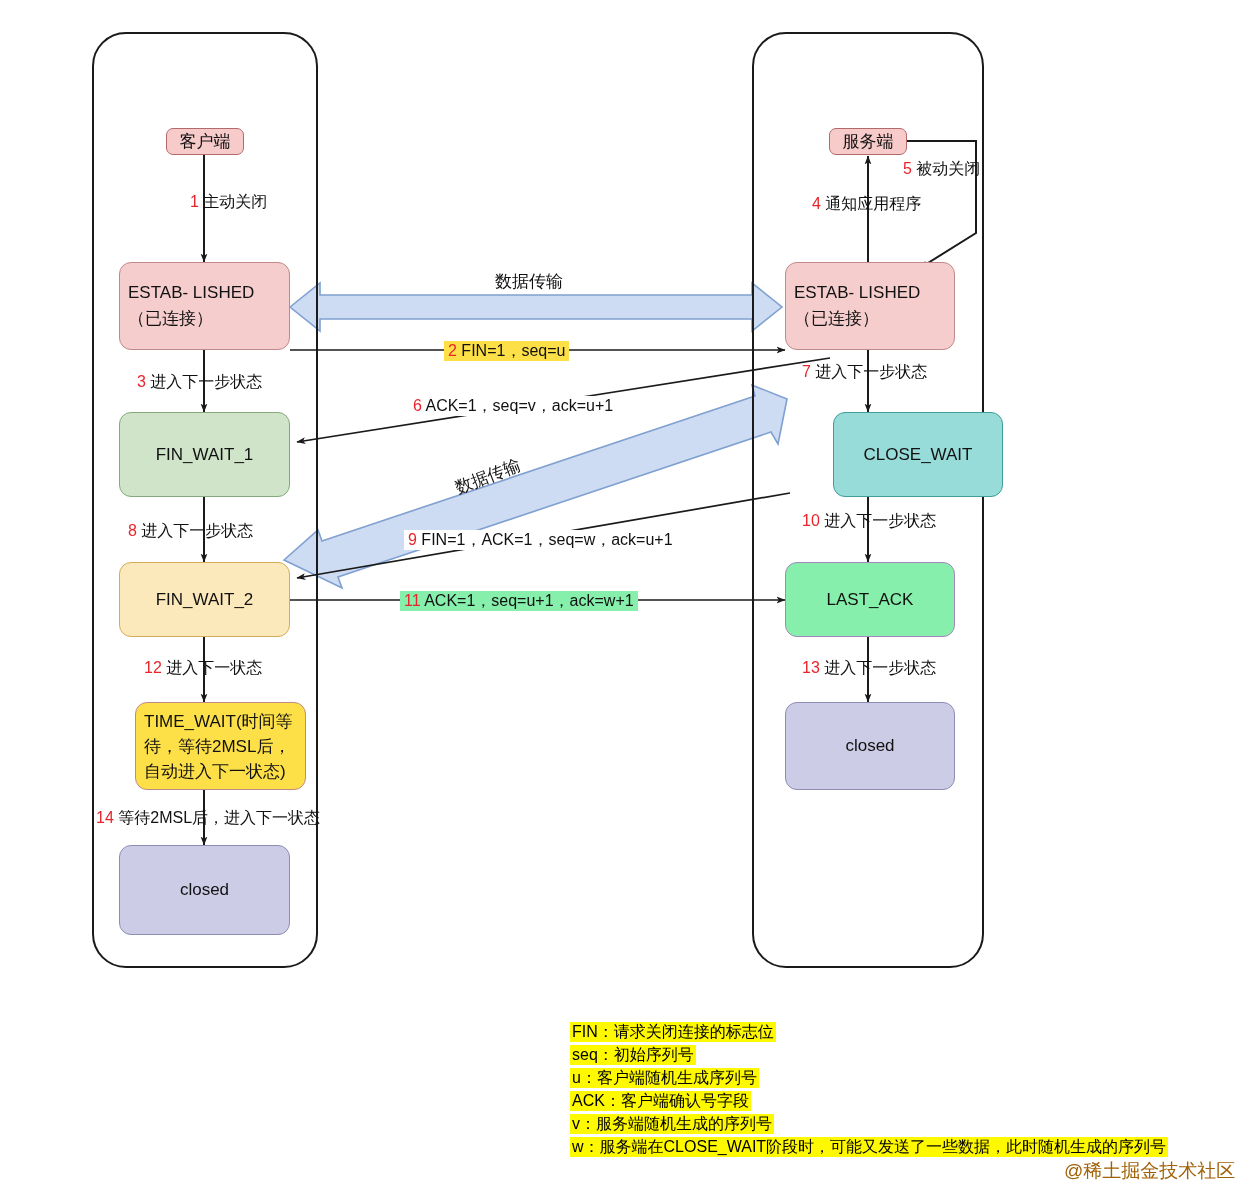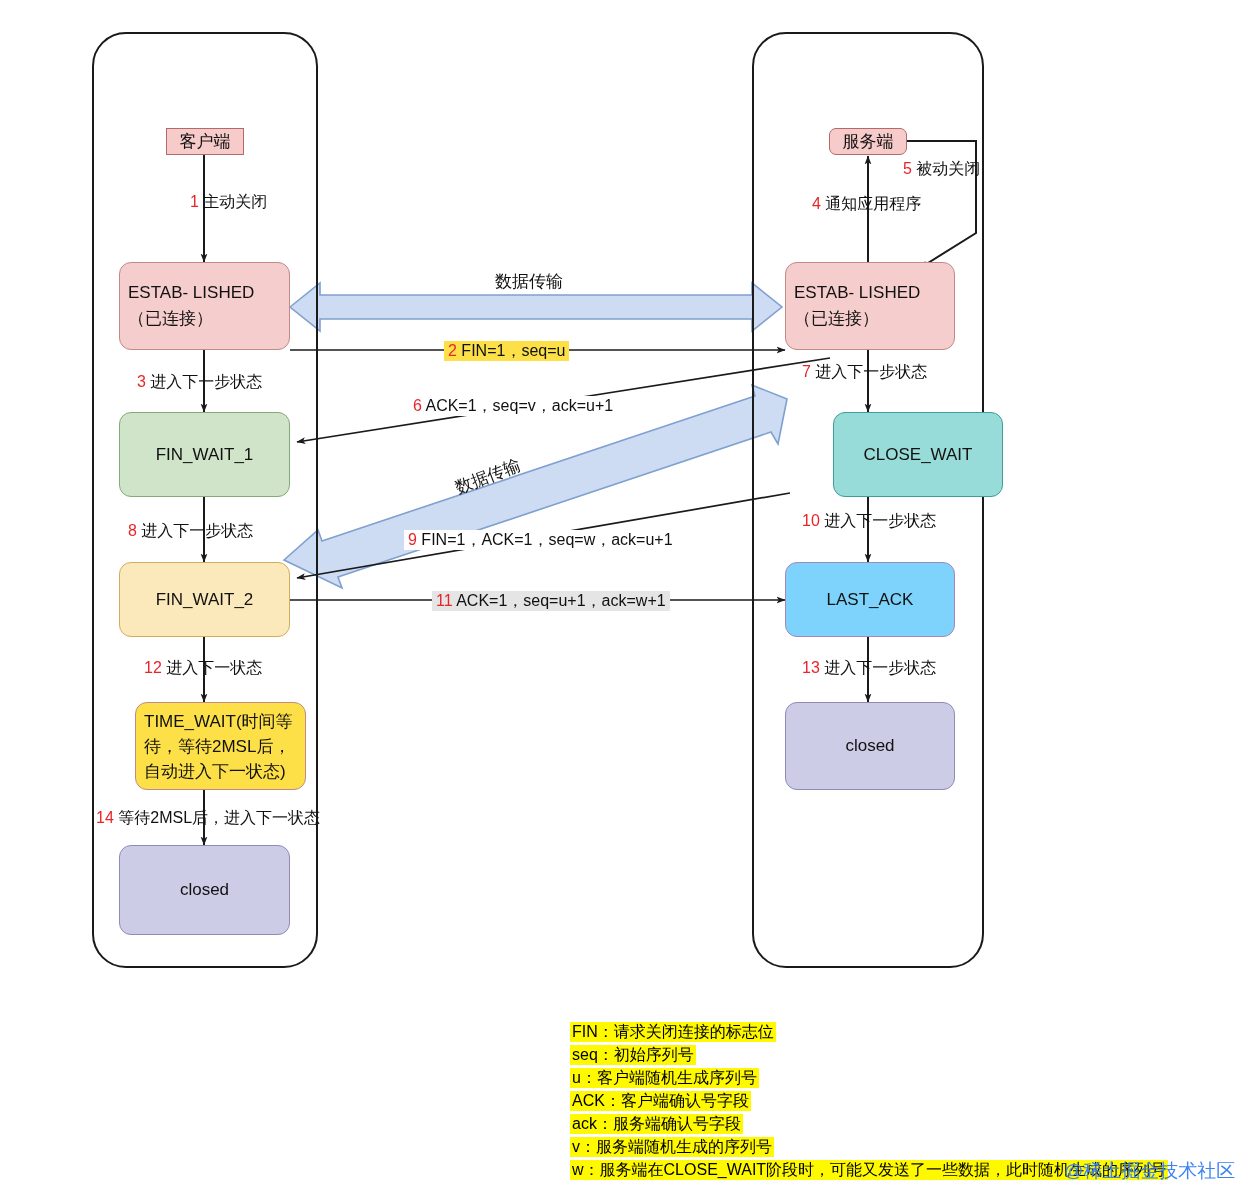--- a/index.html
+++ b/index.html
@@ -59,21 +59,21 @@
     color: #111;
     padding: 4px 8px;
     line-height: 26px;
   }
   .state.estab  { background: #f6cdcd; border: 1.6px solid #c08a8a; }
   .state.green  { background: #cfe4c8; border: 1.6px solid #86a97c; }
   .state.yellow { background: #fce9bb; border: 1.6px solid #d3ac5a; }
   .state.pink   { background: #fde047; border: 1.6px solid #c08a8a; margin-left: 16px; }
   .state.lav    { background: #cdcce6; border: 1.6px solid #8e8cb5; }
   .state.teal   { background: #97dcd8; border: 1.6px solid #3f9e99; }
-  .state.purple { background: #7dd3fc; border: 1.6px solid #a787bb; }
+  .state.purple { background: #86efac; border: 1.6px solid #a787bb; }
 
   
   .lbl {
     position: absolute;
     font-size: 16px;
     color: #111;
     white-space: nowrap;
     line-height: 20px;
   }
   .lbl .num { color: #e8252a; }
@@ -111,21 +111,21 @@
     color: #000;
     white-space: nowrap;
   }
   .legend-yellow .line span.hl {
     background: #fff900;
     padding: 1px 2px 2px 2px;
   }
   .watermark {
     position: absolute;
     font-size: 19px;
-    color: #3b82f6;
+    color: #a16207;
     white-space: nowrap;
   }
 </style>
 </head>
 <body>
 
 <div id="canvas">
 
   <svg class="layer" viewBox="0 0 1252 1188">
     <defs>
@@ -156,21 +156,21 @@
     <path d="M 830 358 L 297 442" fill="none" stroke="#1a1a1a" stroke-width="1.7" marker-end="url(#ah)"></path>
 
     <path d="M 790 493 L 297 578" fill="none" stroke="#1a1a1a" stroke-width="1.7" marker-end="url(#ah)"></path>
 
     <path d="M 290 600 L 785 600" fill="none" stroke="#1a1a1a" stroke-width="1.7" marker-end="url(#ah)"></path>
   </svg>
 
   <div class="lane" style="left:92px; top:32px; width:226px; height:936px;"></div>
   <div class="lane" style="left:752px; top:32px; width:232px; height:936px;"></div>
 
-  <div class="endpoint" style="left:166px; top:128px; width:78px;">客户端</div>
+  <div class="endpoint" style="left:166px; top:128px; width:78px;border-radius:7px;">客户端</div>
   <div class="endpoint" style="left:829px; top:128px; width:78px;border-radius:7px;">服务端</div>
 
   <div class="state estab" style="left:119px; top:262px; width:171px; height:88px;">ESTAB- LISHED（已连接）</div>
 
   <div class="state green" style="left:119px; top:412px; width:171px; height:85px;">FIN_WAIT_1</div>
 
   <div class="state yellow" style="left:119px; top:562px; width:171px; height:75px;">FIN_WAIT_2</div>
 
   <div class="state pink" style="left:119px; top:702px; width:171px; height:88px; line-height:25px;">TIME_WAIT(时间等待，等待2MSL后，自动进入下一状态)</div>
 
@@ -242,35 +242,34 @@
   <div class="lbl" style="left:409px; top:396px; background:#fff; padding:0 4px;">
     <span class="num">6</span>
     <span>ACK=1，seq=v，ack=u+1</span>
   </div>
 
   <div class="lbl" style="left:404px; top:530px; background:#fff; padding:0 4px;">
     <span class="num">9</span>
     <span>FIN=1，ACK=1，seq=w，ack=u+1</span>
   </div>
 
-  <div class="lbl" style="left:432px; top:591px; background:#e5e5e5; padding:0 4px;">
+  <div class="lbl" style="left:400px; top:591px; background:#86efac; padding:0 4px;">
     <span class="num">11</span>
     <span>ACK=1，seq=u+1，ack=w+1</span>
   </div>
 
   <div class="datalabel" style="left:495px; top:270px;">数据传输</div>
 
   <div class="datalabel rot" style="left:452px; top:478px;">数据传输</div>
 
 
   <div class="legend legend-yellow" style="left:570px; top:1020px; width:620px;">
     <div class="line"><span class="hl">FIN：请求关闭连接的标志位</span></div>
     <div class="line"><span class="hl">seq：初始序列号</span></div>
     <div class="line"><span class="hl">u：客户端随机生成序列号</span></div>
     <div class="line"><span class="hl">ACK：客户端确认号字段</span></div>
-    <div class="line"><span class="hl">ack：服务端确认号字段</span></div>
     <div class="line"><span class="hl">v：服务端随机生成的序列号</span></div>
     <div class="line"><span class="hl">w：服务端在CLOSE_WAIT阶段时，可能又发送了一些数据，此时随机生成的序列号</span></div>
   </div>
 
   <div class="watermark" style="left:1064px; top:1158px;">@稀土掘金技术社区</div>
 
 </div>
 
 </body></html>

